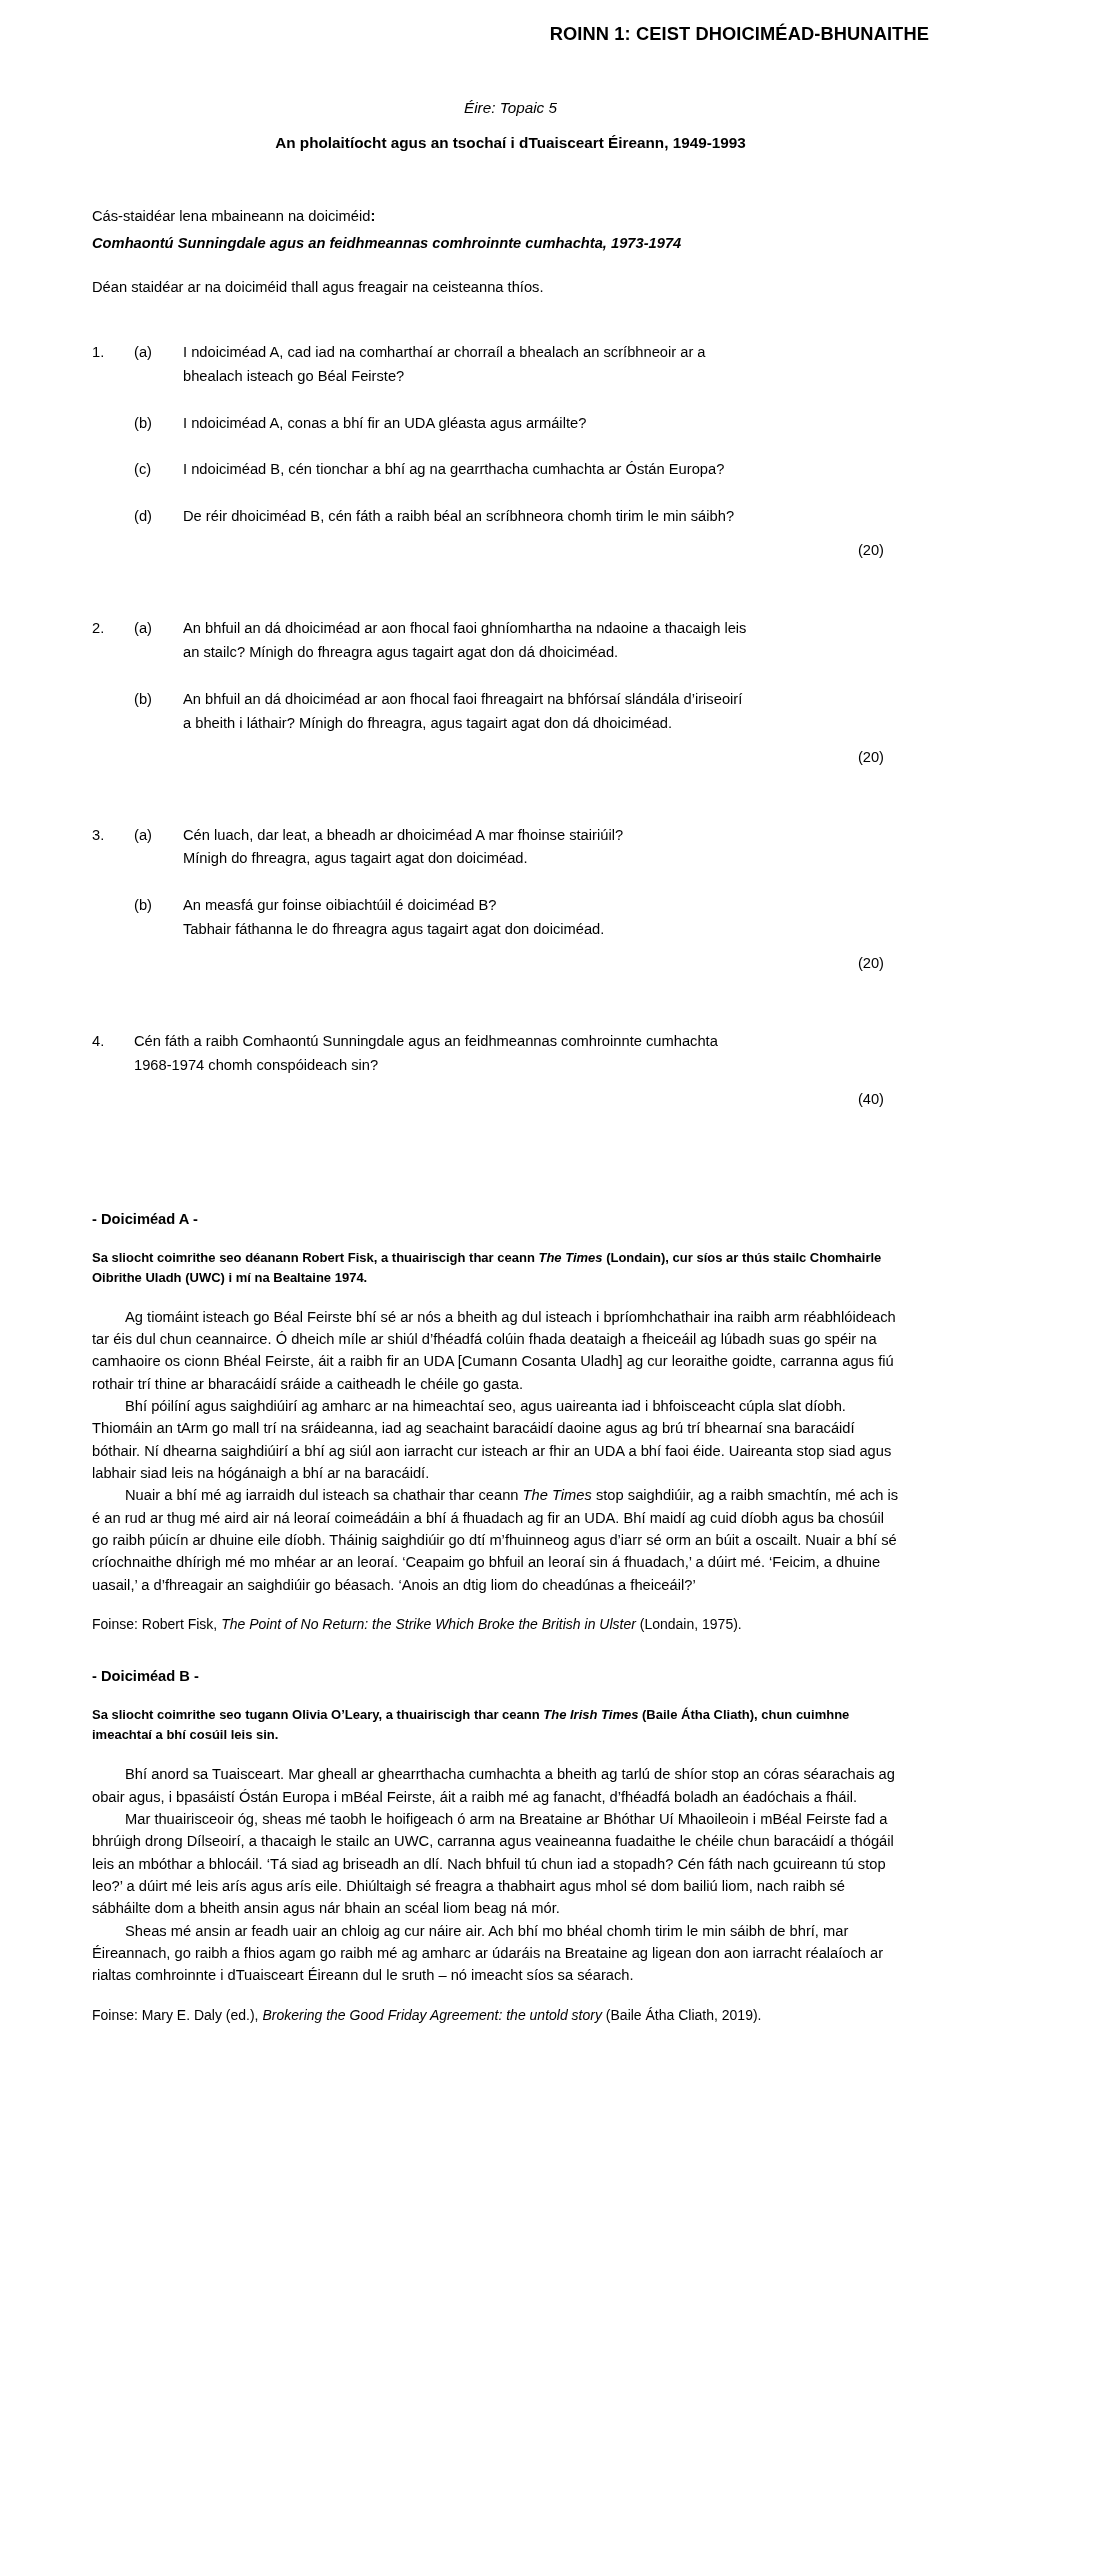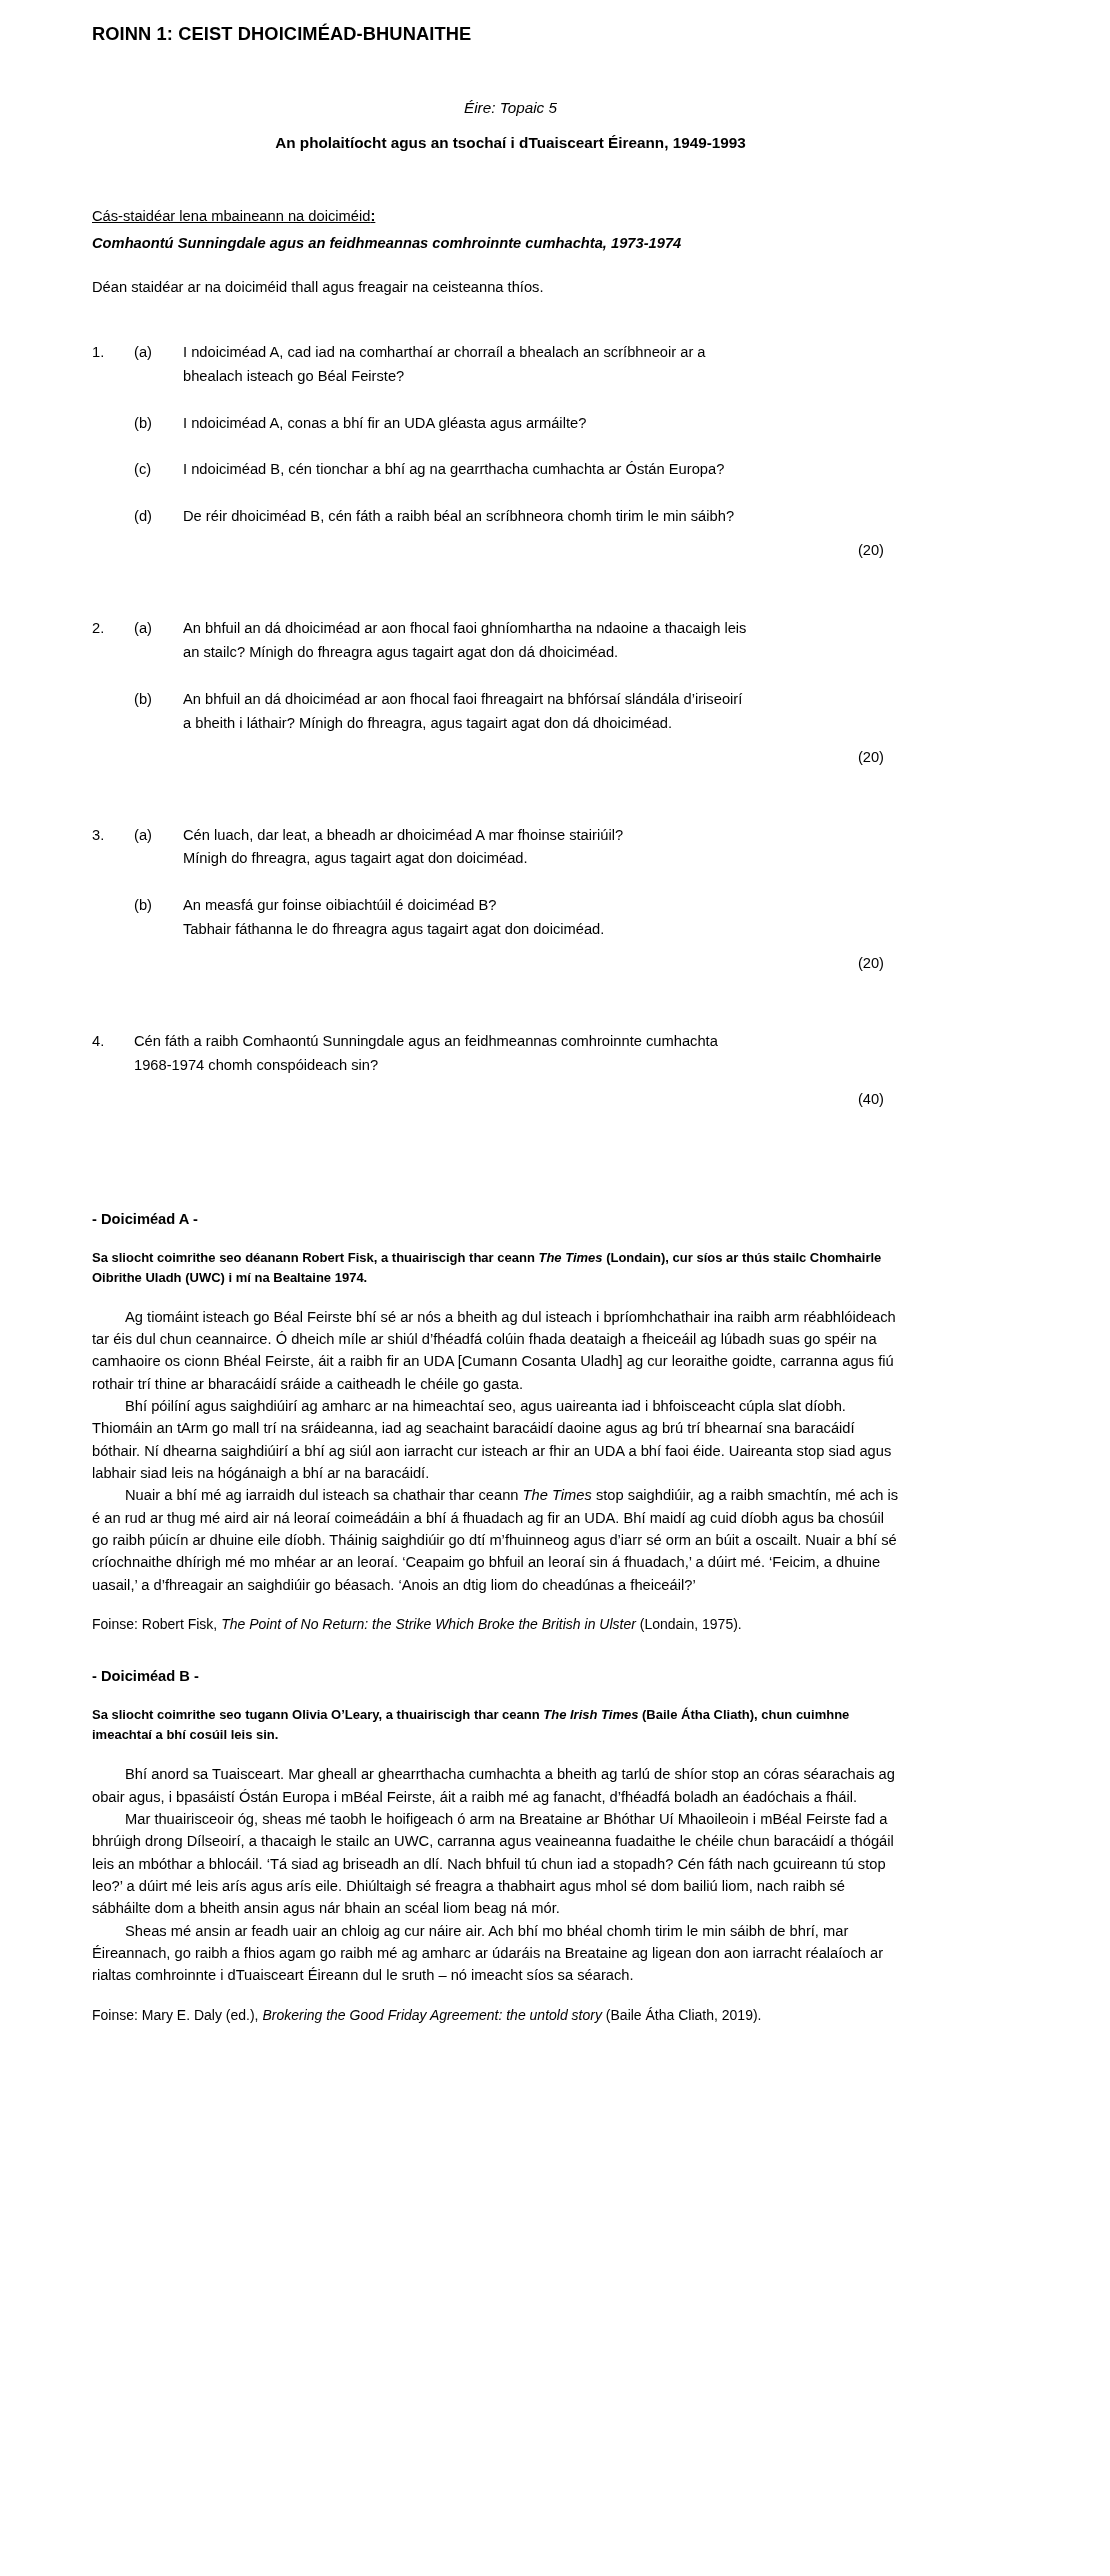--- a/index.html
+++ b/index.html
@@ -21,21 +21,21 @@
     position: relative;
     padding: 16px 92px 24.4px 92px;
   }
   .inner {
     width: 837px;
     position: relative;
   }
 
   
   .doc-title {
-    text-align: left;
+    text-align: right;
     font-weight: bold;
     font-size: 18.3px;
     letter-spacing: 0.1px;
     margin: 7.3px 0 0 0;
     line-height: 1.2;
   }
   .sub-italic {
     text-align: center;
     font-style: italic;
     font-size: 15.3px;
@@ -50,21 +50,20 @@
     line-height: 1.25;
   }
 
   
   .intro-block {
     margin-top: 53px;
   }
   .intro-line {
     font-size: 14.7px;
     line-height: 1.5;
-    text-decoration: underline;
   }
   .intro-line b { font-weight: bold; }
   .case-title {
     font-size: 14.7px;
     font-weight: bold;
     font-style: italic;
     line-height: 1.5;
     margin-top: 4.3px;
   }
   .instruction {

